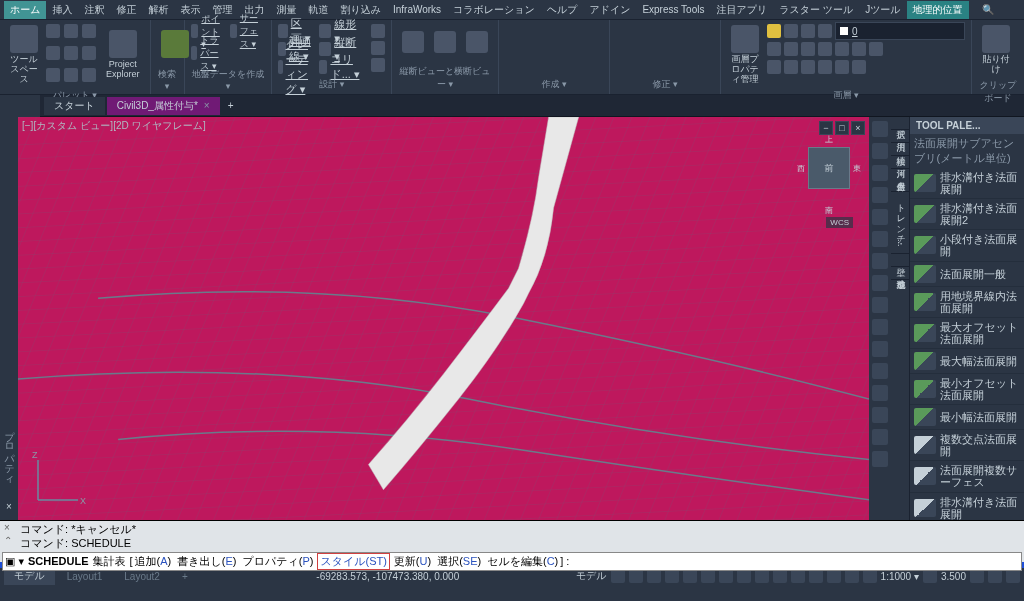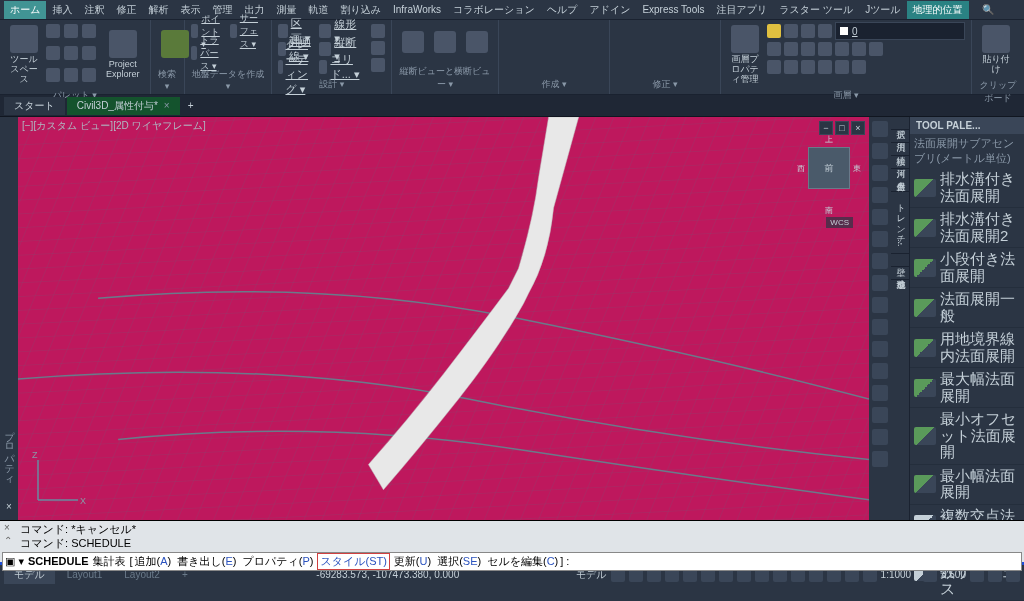--- a/index.html
+++ b/index.html
@@ -13,23 +13,23 @@
 .ribbon-panel { border-right: 1px solid #3a4658; padding: 3px 6px; display: flex; flex-direction: column; }
 .ribbon-panel .panel-label { font-size: 9px; text-align: center; margin-top: auto; color: #8a98a8; padding-top:2px;}
 .ribbon-panel .panel-content { display: flex; gap: 4px; flex:1; }
 .ribbon-bigbtn { display: flex; flex-direction: column; align-items: center; justify-content: center; padding: 2px 4px; cursor: pointer; }
 .ribbon-bigbtn .ico { width: 28px; height: 28px; background: #4a5568; border-radius: 3px; margin-bottom:2px;}
 .ribbon-bigbtn .lbl { font-size: 9px; text-align:center; line-height:1.1;}
 .ribbon-grid { display: grid; grid-template-columns: auto auto; gap: 1px 4px; font-size: 9px; }
 .ribbon-row { display:flex; align-items:center; gap:3px; height:16px;text-decoration:underline;}
 .ribbon-row .sico { width:14px; height:14px; background:#4a5568; border-radius:2px;}
 .layer-combo { background:#1a2230; border:1px solid #3a4658; height:18px; width:130px; display:flex; align-items:center; padding:0 4px; font-size:10px;}
-.tabs-row { background:#1f2735; height:22px; display:flex; align-items:center; padding:0 4px; border-bottom:1px solid #101620;}
+.tabs-row { background:#1f2735; height:22px; display:flex; align-items:center; padding:0 4px; border-bottom:1px solid #101620;margin-left:40px;}
 .tab { background:#2b3544; padding:2px 10px; margin-right:2px; font-size:10px; display:flex; align-items:center; gap:6px;}
-.tab.active { background:#14532d;}
+.tab.active { background:#701a75;}
 .tab .close{color:#8a98a8;}
 .main-area { display:flex; height:403px; background:#101620;}
 .left-sidebar { width:18px; background:#2b3544; display:flex; flex-direction:column; align-items:center; justify-content:flex-end; padding-bottom:8px;}
 .left-sidebar .vtext { writing-mode: vertical-rl; font-size:10px; color:#8a98a8; margin-bottom:20px;}
 .viewport { flex:1; position:relative; background:#be185d; overflow:hidden;}
 .vp-header{position:absolute; top:2px; left:4px; font-size:10px; color:#b0bac4; z-index:5;}
 .vp-controls-tr{position:absolute; top:4px; right:4px; display:flex; gap:2px; z-index:5;}
 .vp-controls-tr div{width:14px; height:14px; background:#2b3544; border:1px solid #3a4658; font-size:9px; display:flex;align-items:center;justify-content:center;cursor:pointer;}
 .viewcube{position:absolute; top:30px; right:10px; width:60px; height:60px; z-index:5;}
 .viewcube .cube{width:42px;height:42px;background:#4a5a6a;border:1px solid #6a7a8a;margin:0 auto;position:relative; display:flex;align-items:center;justify-content:center;font-size:9px;}
@@ -39,33 +39,33 @@
 .viewcube .lbl-e{position:absolute;right:-12px;top:50%;transform:translateY(-50%);font-size:8px;}
 .wcs{position:absolute;top:100px;right:16px;background:rgba(43,53,68,0.7);font-size:8px;padding:1px 4px;z-index:5;}
 .ucs-icon{position:absolute;bottom:10px;left:10px;z-index:5;}
 .nav-toolbar{width:22px;background:#2b3544;display:flex;flex-direction:column;align-items:center;padding-top:4px;gap:6px;}
 .nav-toolbar div{width:16px;height:16px;background:#3a4658;border-radius:2px;cursor:pointer;}
 .right-sidebar{width:18px;background:#2b3544;display:flex;flex-direction:column;}
 .right-sidebar .vtab{writing-mode:vertical-rl;font-size:9px;padding:6px 2px;text-align:center;border-bottom:1px solid #1a2230;}
 .tool-palette{width:115px;background:#2b3544;border-left:1px solid #1a2230;display:flex;flex-direction:column;}
 .tp-header{background:#3a4658;padding:3px 6px;font-size:10px;font-weight:bold;}
 .tp-sub{font-size:11px;padding:2px 4px;color:#8a98a8;}
-.tp-item{display:flex;align-items:center;gap:4px;padding:3px 4px;font-size:15px;border-bottom:1px solid #242e3c;cursor:pointer;}
+.tp-item{display:flex;align-items:center;gap:4px;padding:3px 4px;font-size:11px;border-bottom:1px solid #242e3c;cursor:pointer;}
 .tp-item .tico{width:22px;height:18px;background:linear-gradient(135deg,#5a9a5a 50%,#3a4658 50%);border-radius:2px;flex-shrink:0;}
 .tp-item .tico.w{background:linear-gradient(135deg,#c5d0d8 50%,#3a4658 50%);}
 .tp-item .ttxt{line-height:1.1;}
 .cmd-area{background:#e0e4e8;color:#000;height:42px;font-size:11px;font-family:"MS Gothic",monospace;border-top:1px solid #000;}
 .cmd-history{padding:1px 20px;line-height:1.3;}
 .cmd-input-row{display:flex;align-items:center;background:#fff;border:1px solid #888;margin:0 2px;padding:0 2px;}
 .cmd-prompt{font-weight:bold;}
 .cmd-opts{display:flex;gap:2px;align-items:center;}
 .cmd-opt{padding:0 2px;}
 .cmd-opt.hl{border:1px solid #d04040;color:#2a52be;}
 .cmd-opt .key{color:#2a52be;}
-.statusbar{background:#2b3544;height:22px;display:flex;align-items:center;font-size:10px;padding:0 4px;border-top:3px solid #1d4ed8;}
+.statusbar{background:#2b3544;height:22px;display:flex;align-items:center;font-size:10px;padding:0 4px;border-top:6px solid #1d4ed8;}
 .status-tab{padding:2px 10px;background:#3a4658;margin-right:2px;}
 .status-tab.inactive{background:transparent;color:#6a7a8a;}
 .status-center{flex:1;text-align:center;}
 .status-right{display:flex;align-items:center;gap:4px;}
 .status-right .sico{width:14px;height:14px;background:#3a4658;border-radius:2px;}
 svg.wire{position:absolute;top:0;left:0;width:100%;height:100%;}
 .cmd-x{position:absolute;left:4px;font-size:10px;color:#666;}
 </style>
 </head>
 <body>
@@ -417,20 +417,24 @@
         <div class="tp-item">
           <div class="tico"></div>
           <div class="ttxt">法面展開一般</div>
         </div>
         <div class="tp-item">
           <div class="tico"></div>
           <div class="ttxt">用地境界線内法面展開</div>
         </div>
         <div class="tp-item">
           <div class="tico"></div>
+          <div class="ttxt">最大オフセット法面展開</div>
+        </div>
+        <div class="tp-item">
+          <div class="tico"></div>
           <div class="ttxt">最大幅法面展開</div>
         </div>
         <div class="tp-item">
           <div class="tico"></div>
           <div class="ttxt">最小オフセット法面展開</div>
         </div>
         <div class="tp-item">
           <div class="tico"></div>
           <div class="ttxt">最小幅法面展開</div>
         </div>

